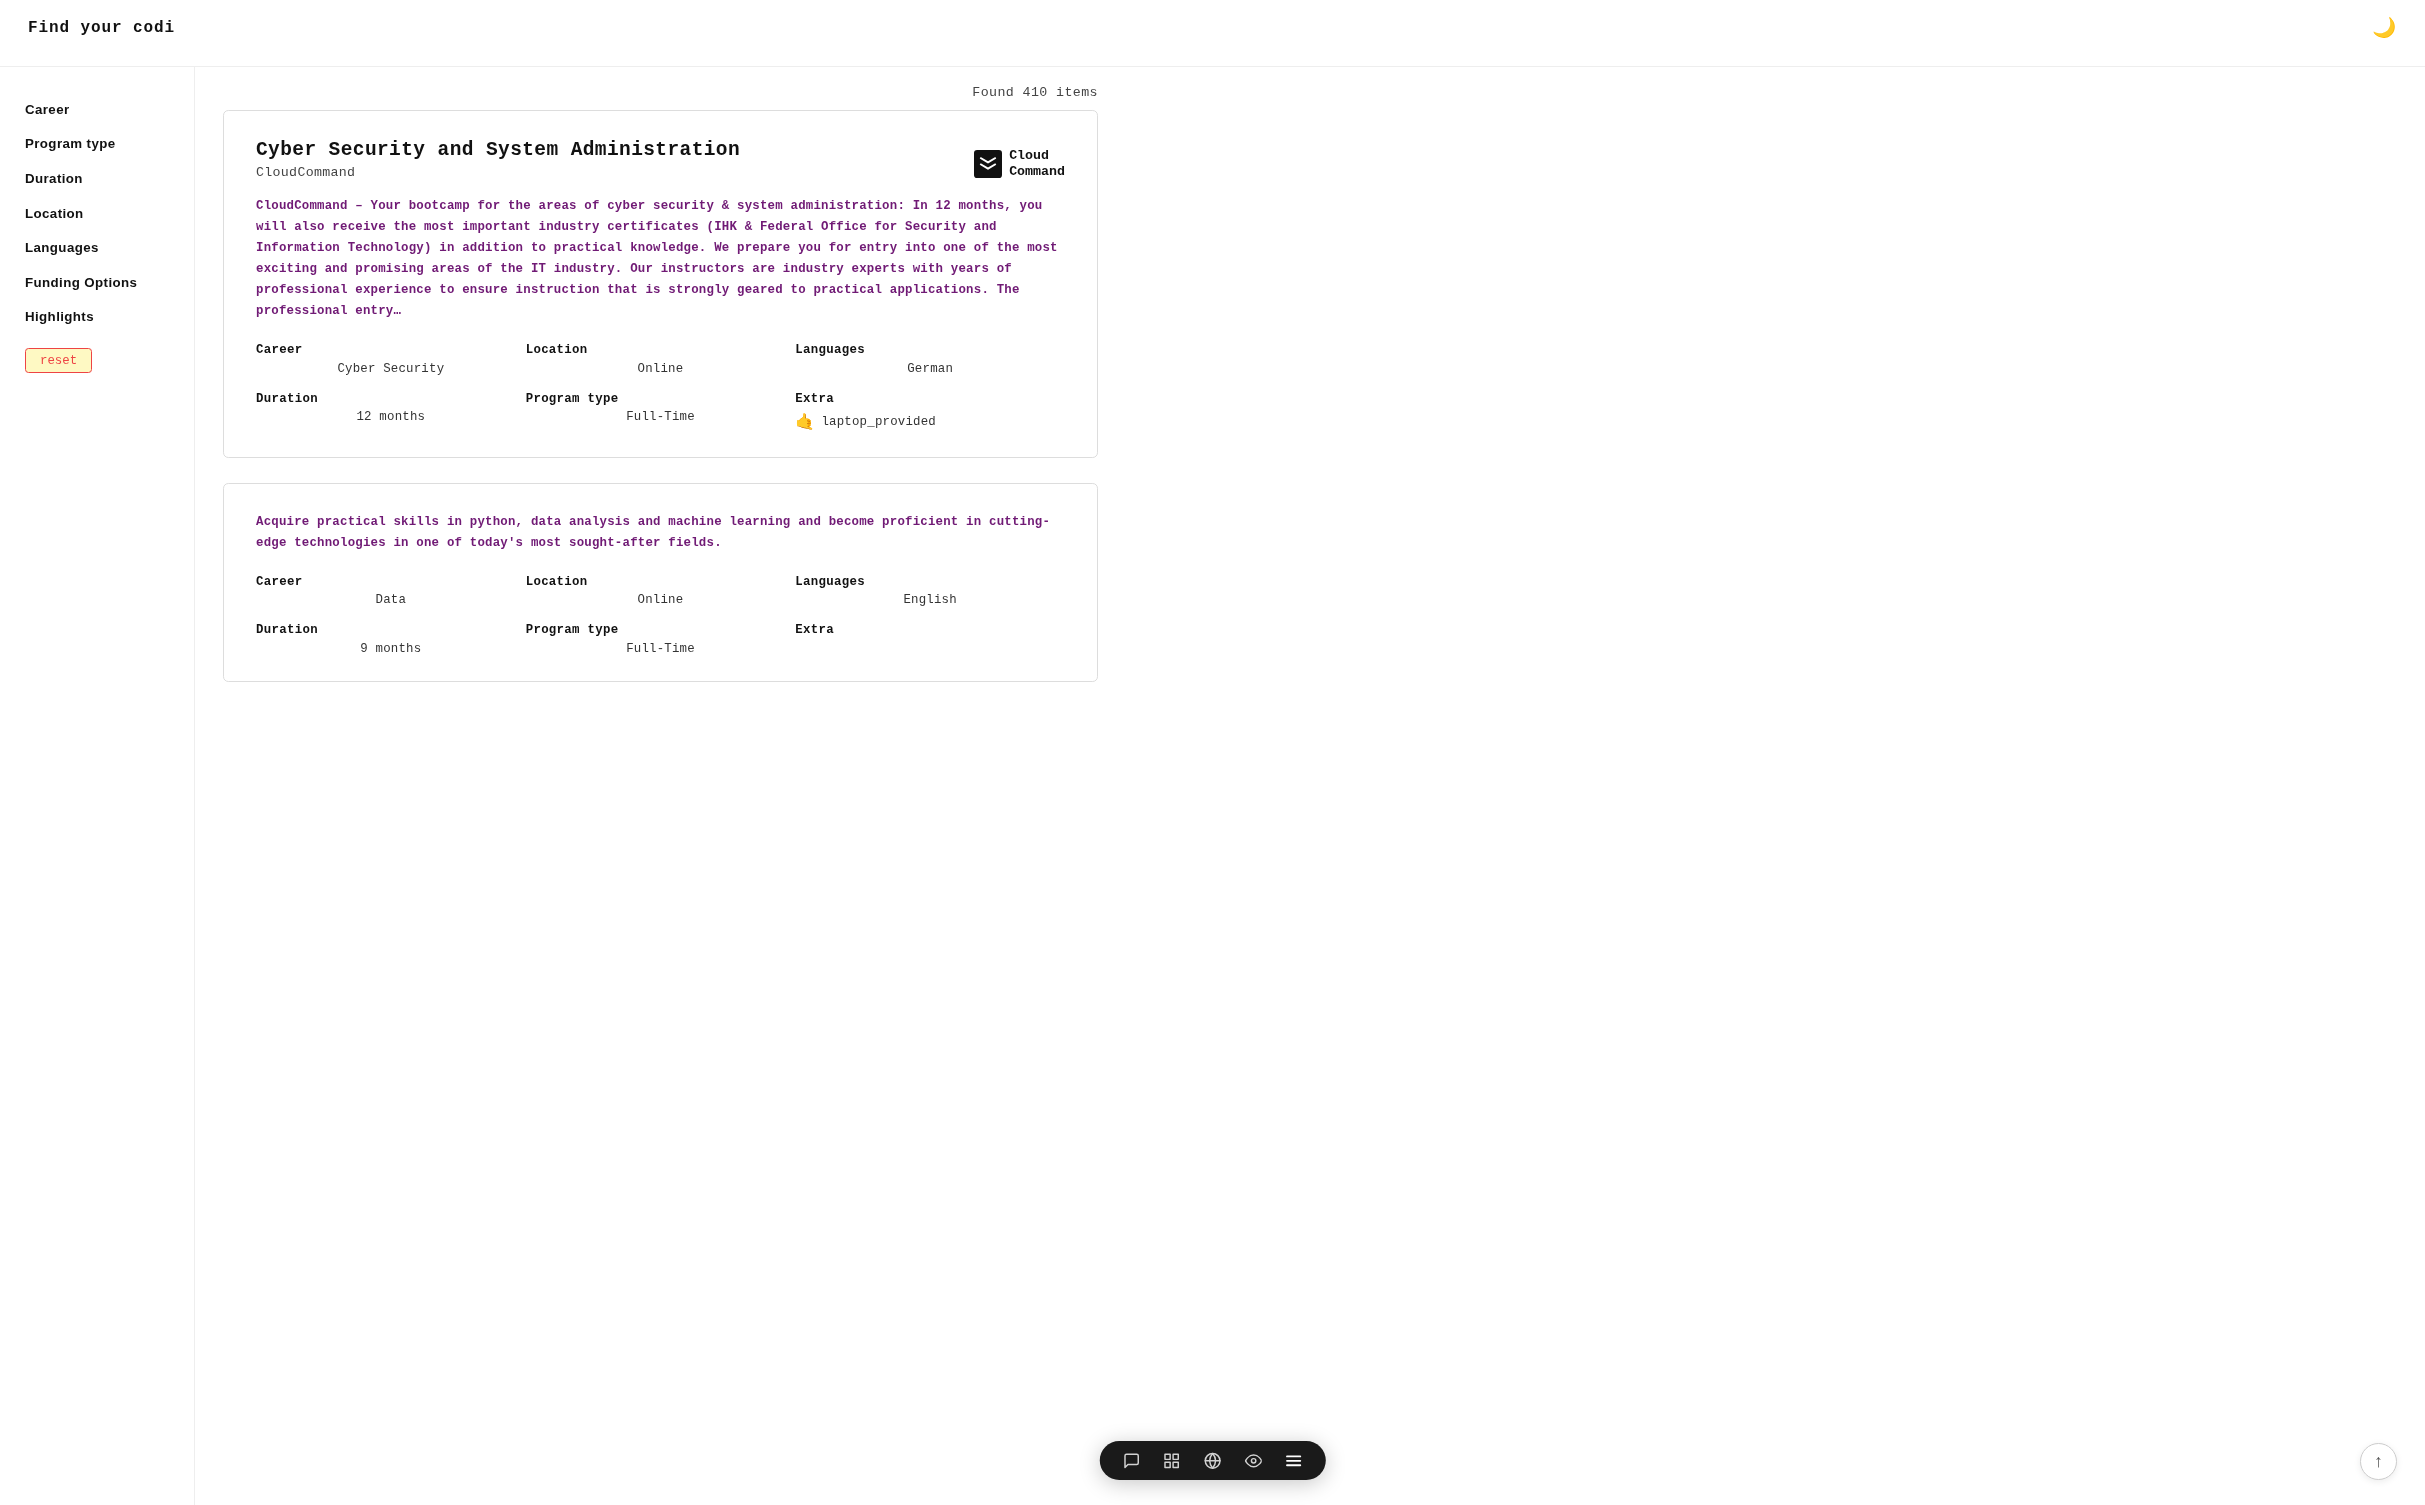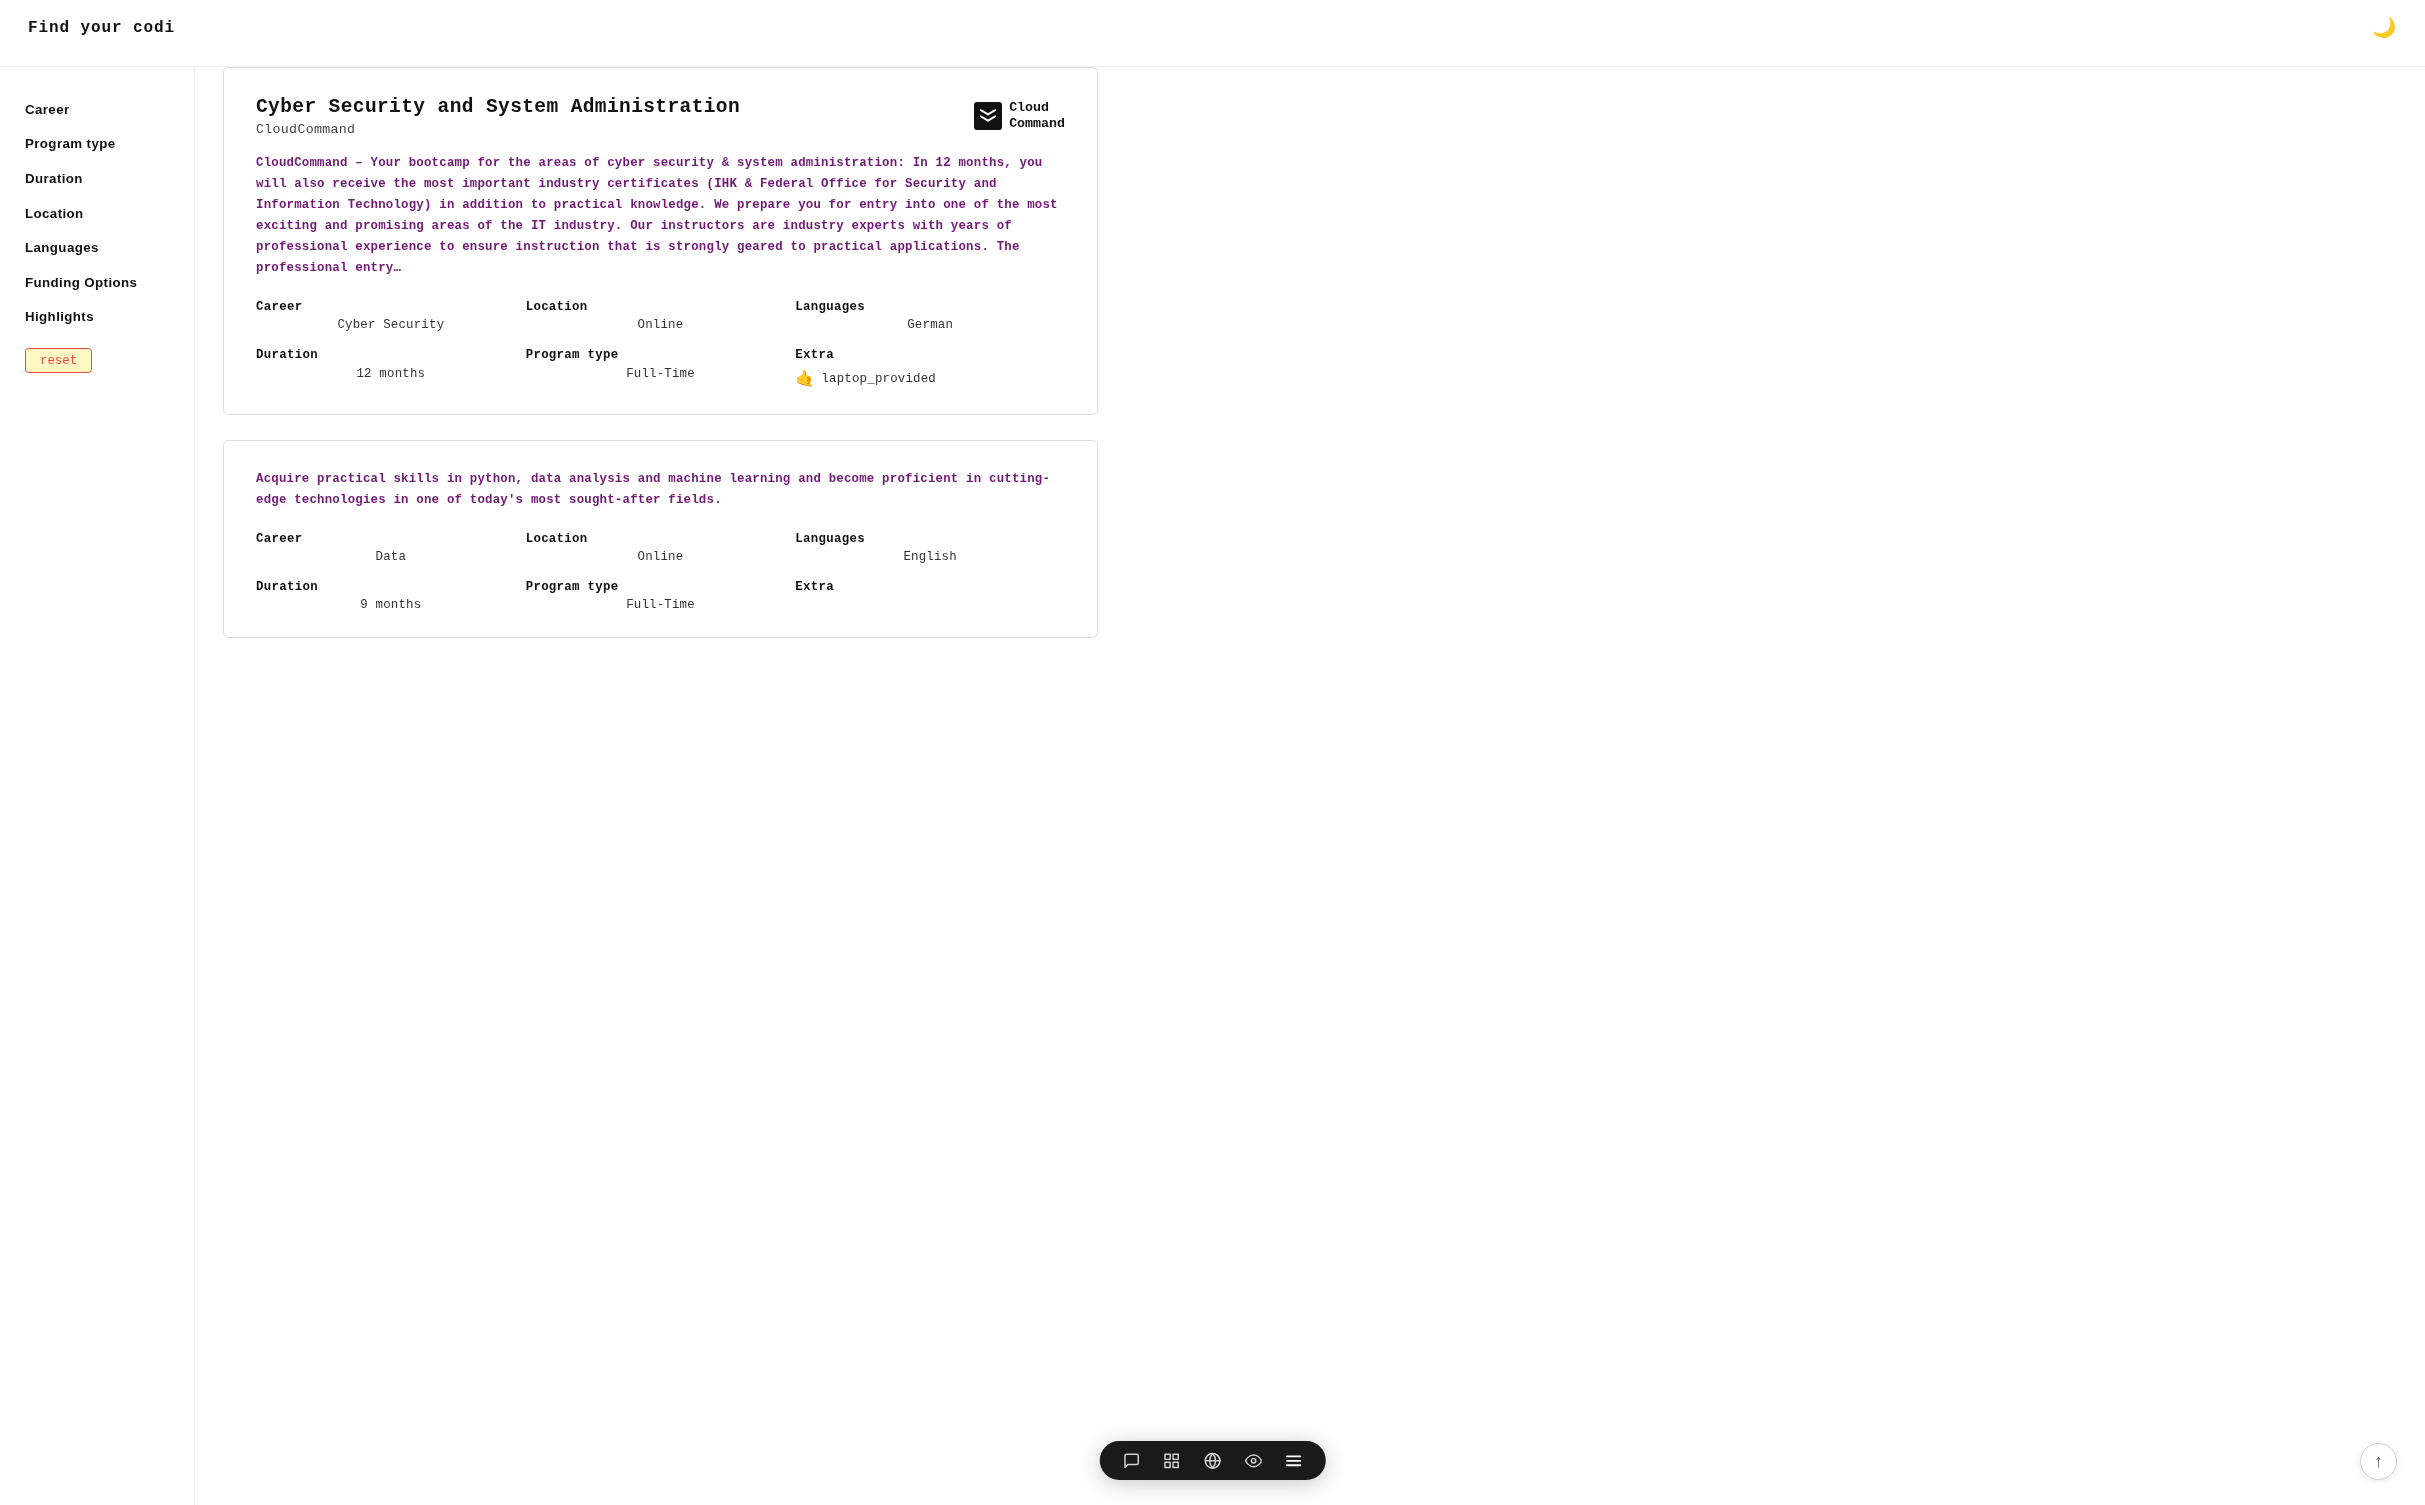--- a/index.html
+++ b/index.html
@@ -77,21 +77,21 @@
     .card {
       border: 1.3px solid #ddd;
       border-radius: 5.3px;
       padding: 28px 32px 25px 32px;
       margin-bottom: 25px;
       background: #fff;
     }
     .card-header {
       display: flex;
       justify-content: space-between;
-      align-items: center;
+      align-items: flex-end;
       margin-bottom: 16px;
     }
     .card-title {
       font-size: 19.5px;
       font-weight: bold;
       letter-spacing: 0.4px;
       margin-bottom: 3.5px;
     }
     .card-subtitle {
       font-size: 13.3px;
@@ -252,20 +252,21 @@
     <button class="sidebar-item">Program type</button>
     <button class="sidebar-item">Duration</button>
     <button class="sidebar-item">Location</button>
     <button class="sidebar-item">Languages</button>
     <button class="sidebar-item">Funding Options</button>
     <button class="sidebar-item">Highlights</button>
     <button class="reset-btn">reset</button>
   </nav>
 
   <div class="content-area">
+    <div class="found-count">Found 410 items</div>
 
     <div class="card">
       <div class="card-header">
         <div>
           <div class="card-title">Cyber Security and System Administration</div>
           <div class="card-subtitle">CloudCommand</div>
         </div>
         <div class="card-logo cloud-command-logo">
 
           <svg viewBox="0 0 36 36" fill="none" xmlns="http://www.w3.org/2000/svg">

